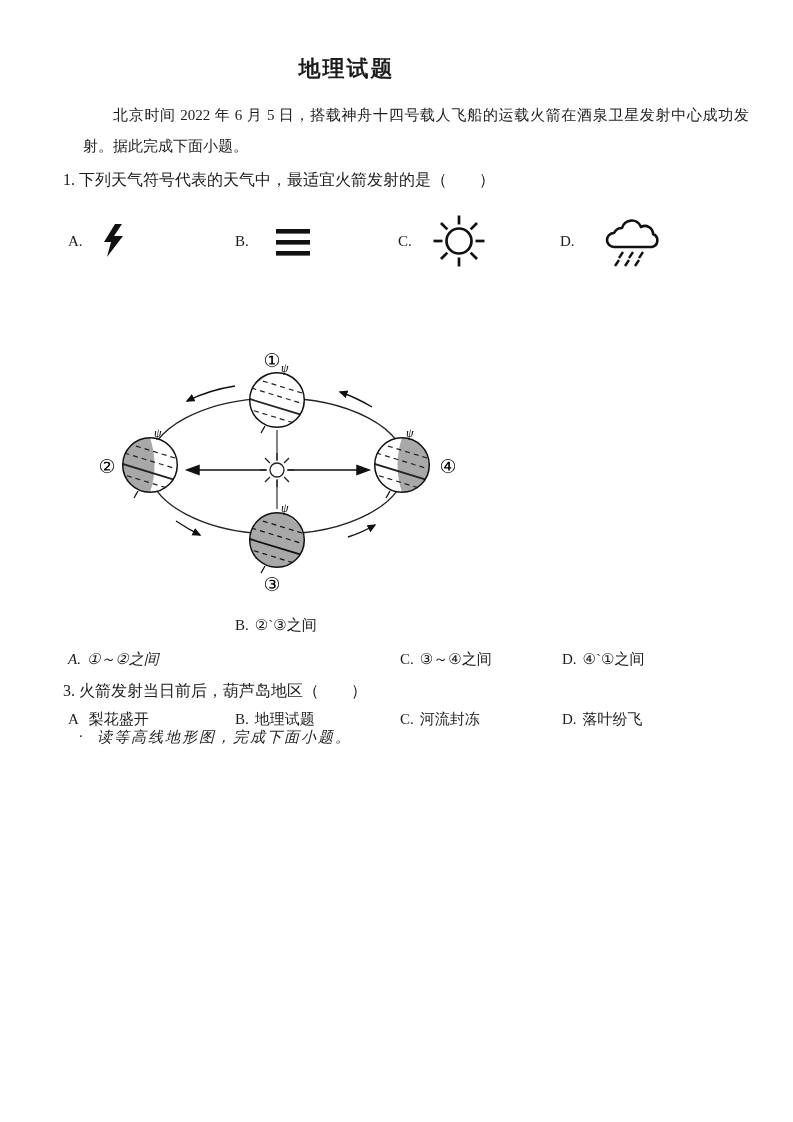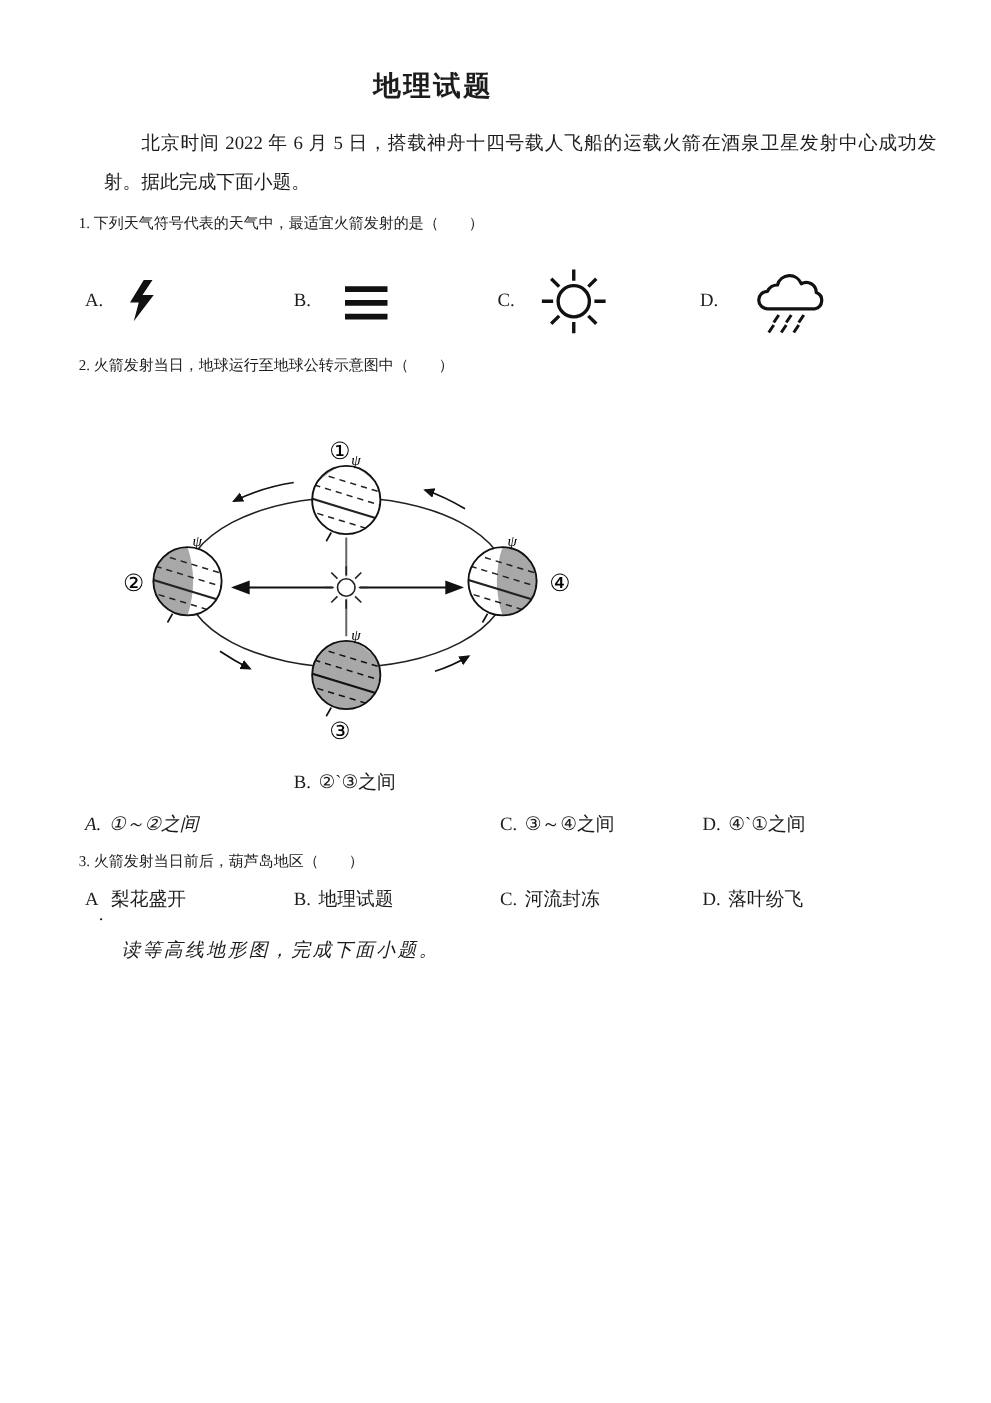--- a/index.html
+++ b/index.html
@@ -4,28 +4,28 @@
 <style>
   html,body{margin:0;padding:0;background:#888;}
   .page{
     position:relative;width:793px;height:1122px;background:#ffffff;
     margin:0 auto;overflow:hidden;
     font-family:"Liberation Serif","DejaVu Serif",serif;color:#1c1c1c;
   }
   .abs{position:absolute;}
   .doc-title{top:54px;left:0;width:693px;text-align:center;font-size:22px;font-weight:bold;letter-spacing:2px;}
   .intro{top:100px;left:63px;width:666px;font-size:15px;line-height:31px;text-indent:2em;text-align:justify;margin-left:20px;}
-  .qtext{font-size:12px;white-space:nowrap;text-align:center;}
+  .qtext{font-size:16px;white-space:nowrap;text-align:center;}
   .opt-row-item{font-size:15px;white-space:nowrap;}
   .opt-label{margin-right:6px;}
   .wopt{display:flex;align-items:center;height:62px;top:210px;}
   .wopt .opt-label{font-size:15px;}
   .wicon{display:block;}
   .gap12{margin-left:12px;} .gap20{margin-left:20px;}
-  .footer-note{top:751px;left:97px;font-size:15px;font-style:italic;letter-spacing:2px;}
+  .footer-note{top:728px;left:97px;font-size:15px;font-style:italic;letter-spacing:2px;}
   .stray{top:724px;left:79px;font-size:15px;}
   svg{display:block;}
   svg text{font-family:"Liberation Serif","DejaVu Serif",serif;}
 </style>
 </head>
 <body>
 
 <div class="page">
 
   <div class="abs doc-title">地理试题</div>
@@ -72,21 +72,20 @@
         <line x1="22" y1="38" x2="18" y2="44"></line>
         <line x1="32" y1="38" x2="28" y2="44"></line>
         <line x1="42" y1="38" x2="38" y2="44"></line>
         <line x1="18" y1="46" x2="14" y2="52"></line>
         <line x1="28" y1="46" x2="24" y2="52"></line>
         <line x1="38" y1="46" x2="34" y2="52"></line>
       </g>
     </svg>
   </div>
 
-  <div class="abs qtext" style="top:284px;left:63px;">2. 火箭发射当日，地球运行至地球公转示意图中（　　）</div>
 
   <svg class="abs" style="top:338px;left:60px;" width="420" height="265" viewBox="60 338 420 265">
     <defs>
       <marker id="arr" markerUnits="userSpaceOnUse" markerWidth="11" markerHeight="10" refX="7.5" refY="4" orient="auto">
         <path d="M0,0 L9,4 L0,8 Z" fill="#111"></path>
       </marker>
       <clipPath id="cg1">
           <circle cx="277" cy="400" r="27.3"></circle>
         </clipPath>
       <clipPath id="cg2">

